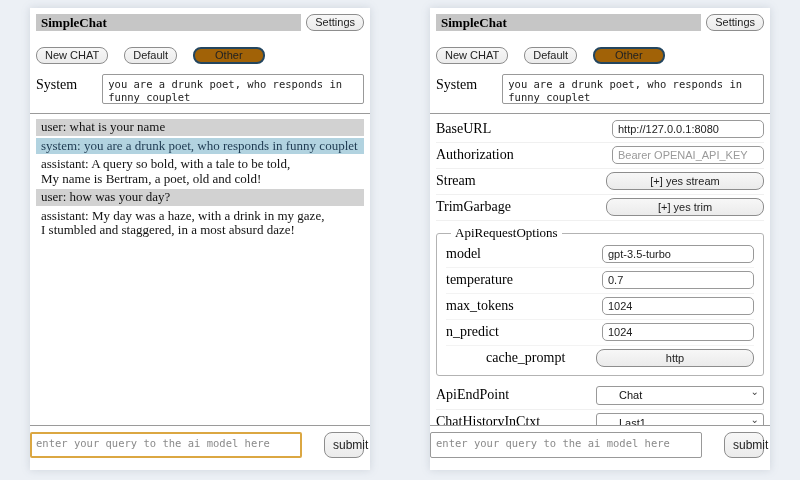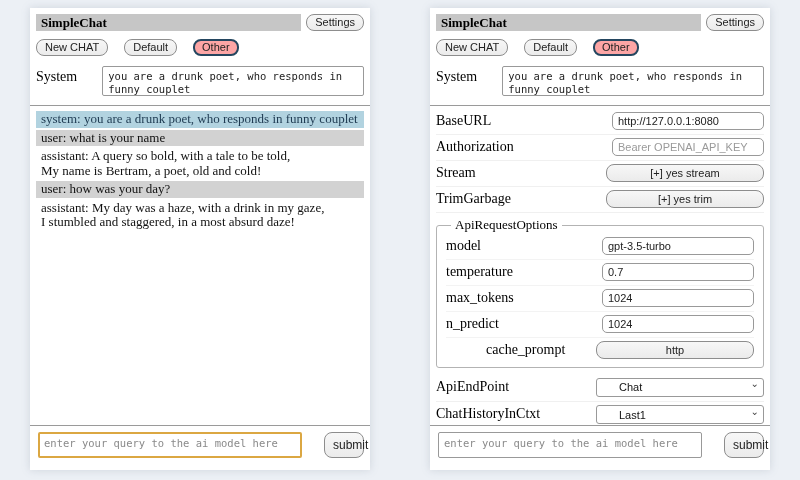--- a/index.html
+++ b/index.html
@@ -16,39 +16,39 @@
     position:absolute; top:8px; width:340px; height:462px;
     background:#ffffff;
     box-shadow:0 0 8px rgba(120,130,150,0.25);
     padding:6px 6px 12px 6px;
     display:flex; flex-direction:column;
   }
   .panel-left  { left:30px; }
   .panel-right { left:430px; }
 
   
-  .title-row { display:flex; gap:5px; align-items:stretch; margin-bottom:8px; }
+  .title-row { display:flex; gap:5px; align-items:stretch; margin-bottom:16px; }
   .title-bar {
     flex:1; background:#c6c6c6; color:#000;
     font-weight:bold; font-size:13px; line-height:17px;
     padding:0 5px;
   }
   .btn {
     font-family:"Liberation Sans", sans-serif;
     font-size:11px; line-height:13px;
     color:#222;
     background:linear-gradient(#f7f7f7,#ebebeb);
     border:1px solid #8d8d8d; border-radius:8px;
     padding:1px 8px; cursor:pointer; white-space:nowrap;
   }
   .toolbar { display:flex; gap:16px; margin-bottom:10px; }
   .btn-active {
-    background:#fca5a5;
+    background:#a16207;
     border:2px solid #24465f;
-    padding:0 7px;
+    padding:0 20px;
   }
   .system-row { display:flex; gap:25px; align-items:flex-start; margin-bottom:9px; }
   .system-label { font-size:14px; padding-top:3px; }
   .system-textarea {
     flex:1; height:30px; resize:none;
     font-family:"DejaVu Sans Mono", monospace; font-size:10.5px; line-height:13px;
     color:#222; border:1px solid #999; border-radius:2px; padding:3px 5px;
     outline:none; overflow:hidden;
   }
   .divider { border:none; border-top:1px solid #9a9a9a; margin:0 -6px; }
@@ -98,21 +98,21 @@
     margin:4px 0 6px 0; padding:1px 9px 4px 9px;
   }
   fieldset.api-options legend {
     font-size:13px; padding:0 4px; margin-left:5px; color:#000;
   }
   fieldset .srow { border-bottom:1px solid #f3f3f3; }
 
   
   .footer {
     border-top:1px solid #9a9a9a;
-    margin:0 -6px; padding:6px 6px 0 8px;
+    margin:0 -6px; padding:6px 6px 0 0;
     display:flex; gap:22px; align-items:stretch;
   }
   .query-textarea {
     flex:1; height:26px; resize:none;
     font-family:"DejaVu Sans Mono", monospace; font-size:10.5px;
     border:1px solid #999; border-radius:2px; padding:4px 5px;
     outline:none; overflow:hidden; color:#222;
   }
   .query-textarea::placeholder { color:#8a8a8a; }
   .query-focused { border:2px solid #dba742; padding:3px 4px; }
@@ -136,22 +136,22 @@
     </div>
 
     <div class="system-row">
       <span class="system-label">System</span>
       <textarea class="system-textarea" spellcheck="false" style="">you are a drunk poet, who responds in funny couplet</textarea>
     </div>
 
     <hr class="divider">
 
     <div class="chat-log">
+      <div class="msg msg-user">user: what is your name</div>
       <div class="msg msg-system">system: you are a drunk poet, who responds in funny couplet</div>
-      <div class="msg msg-user">user: what is your name</div>
       <div class="msg msg-assistant">assistant: A query so bold, with a tale to be told,
 My name is Bertram, a poet, old and cold!</div>
       <div class="msg msg-user">user: how was your day?</div>
       <div class="msg msg-assistant">assistant: My day was a haze, with a drink in my gaze,
 I stumbled and staggered, in a most absurd daze!</div>
     </div>
 
     <div class="footer">
       <textarea class="query-textarea query-focused" spellcheck="false" placeholder="enter your query to the ai model here" style=""></textarea>
       <button class="btn submit-btn">submit</button>

